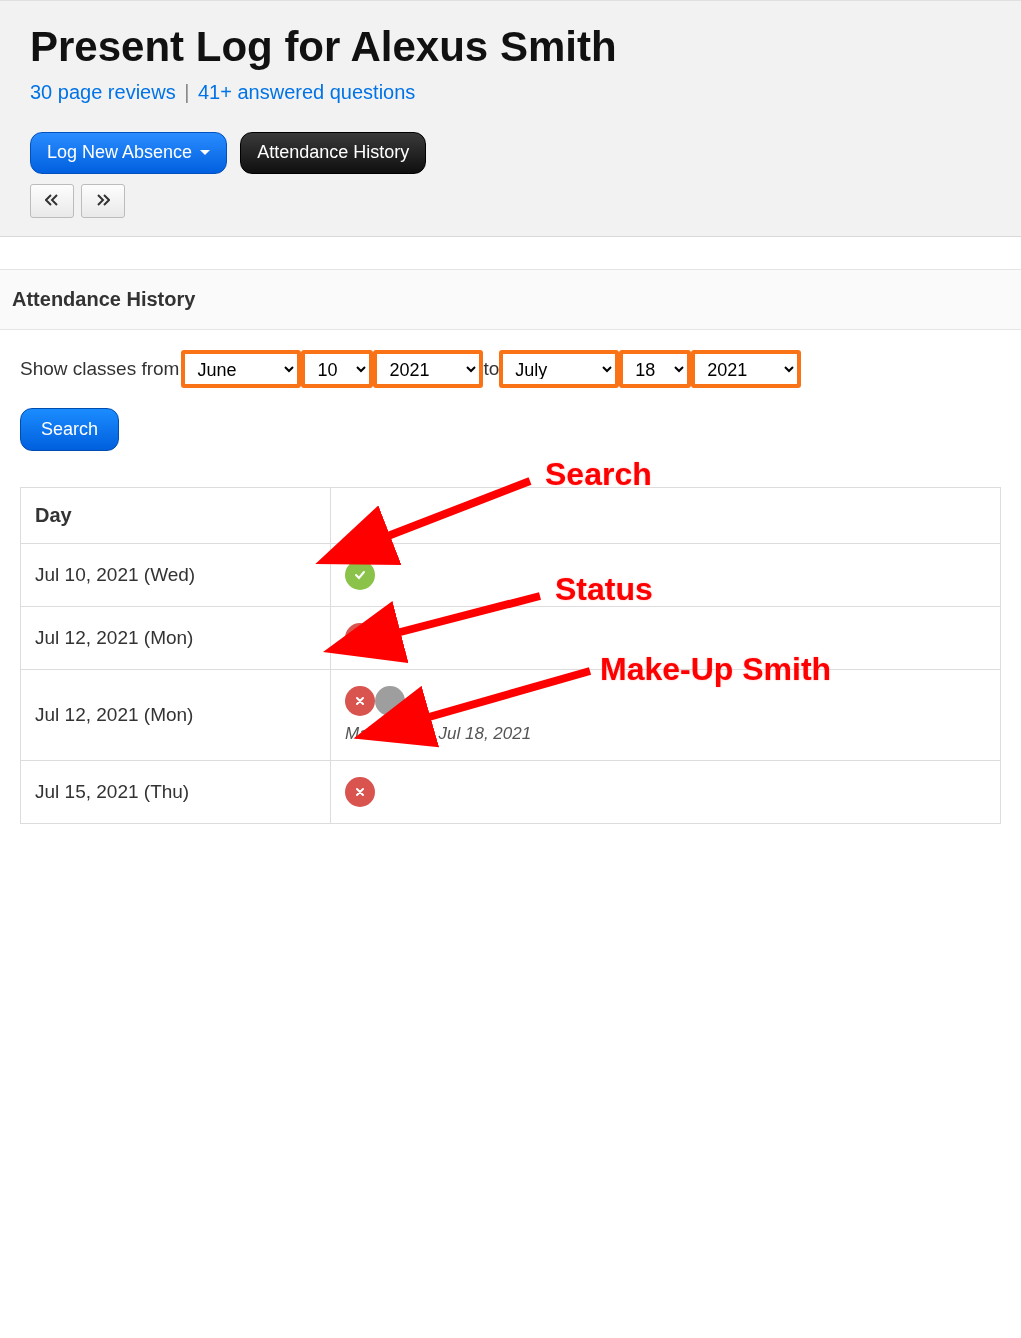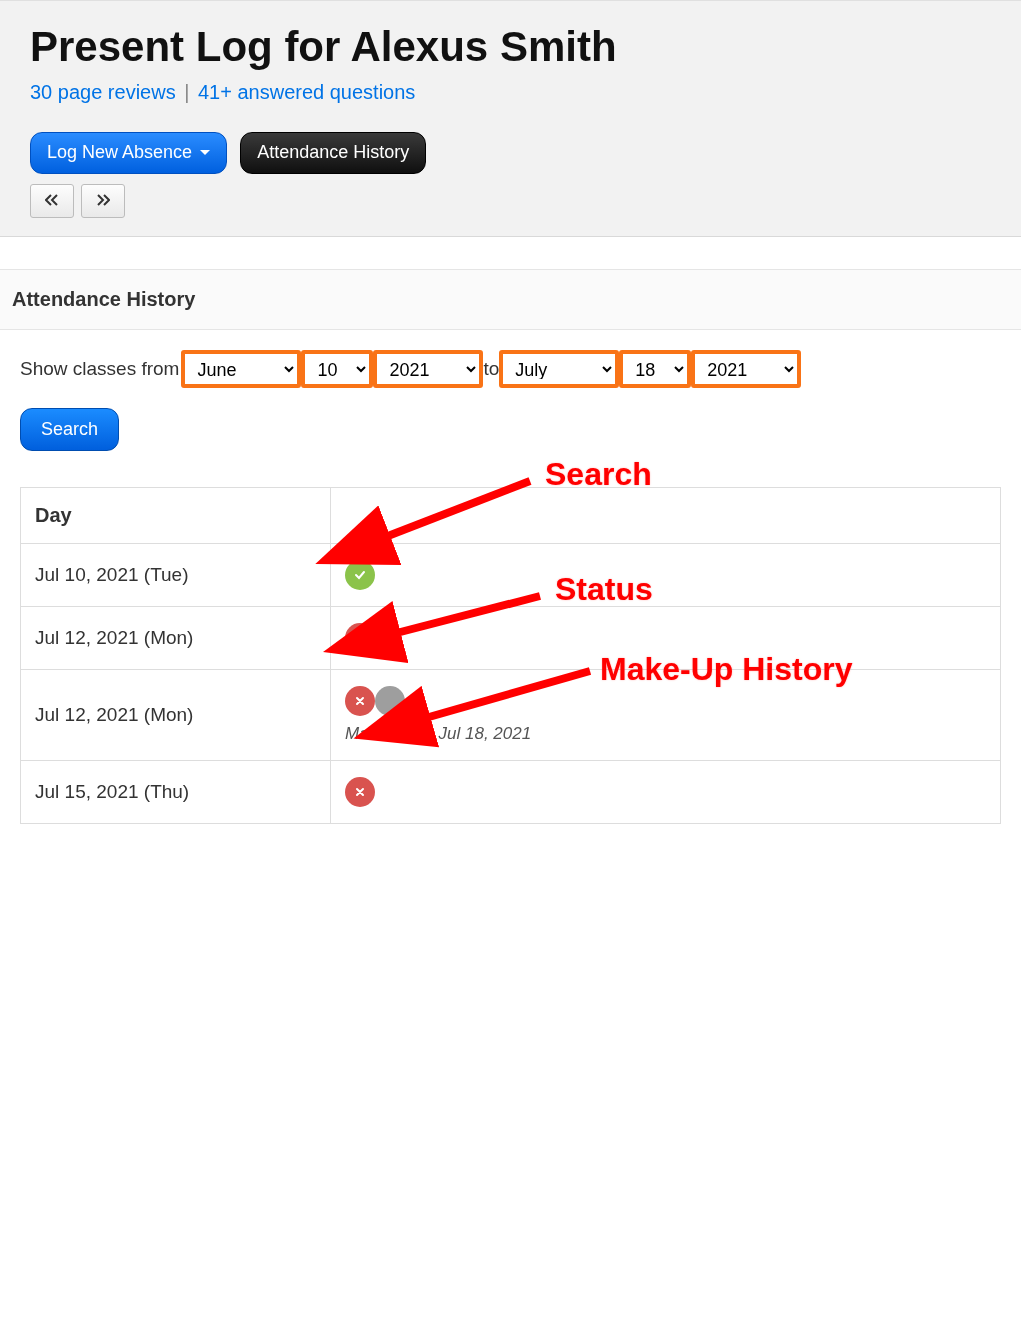--- a/index.html
+++ b/index.html
@@ -236,21 +236,21 @@
 <div class="table-wrap">
   <table class="att">
     <thead>
       <tr>
         <th class="col-day">Day</th>
         <th></th>
       </tr>
     </thead>
     <tbody>
       <tr>
-        <td>Jul 10, 2021 (Tue)</td>
+        <td>Jul 10, 2021 (Wed)</td>
         <td class="status-cell">
           <span class="circle green">
             <svg width="12" height="12" viewBox="0 0 12 12">
                 <path d="M2 6 L5 9 L10 3" stroke="#fff" stroke-width="2" fill="none" stroke-linecap="round"></path>
               </svg>
           </span>
         </td>
       </tr>
       <tr>
         <td>Jul 12, 2021 (Mon)</td>
@@ -295,15 +295,15 @@
       </defs>
 
       <line x1="530" y1="10" x2="375" y2="70" stroke="#ff0000" stroke-width="8" marker-end="url(#arrowhead)"></line>
 
       <line x1="540" y1="125" x2="385" y2="165" stroke="#ff0000" stroke-width="8" marker-end="url(#arrowhead)"></line>
 
       <line x1="590" y1="200" x2="415" y2="250" stroke="#ff0000" stroke-width="8" marker-end="url(#arrowhead)"></line>
     </svg>
     <div class="anno-label" style="left:545px; top:-15px;">Search</div>
     <div class="anno-label" style="left:555px; top:100px;">Status</div>
-    <div class="anno-label" style="left:600px; top:180px;">Make-Up History</div>
+    <div class="anno-label" style="left:600px; top:180px;">Make-Up Smith</div>
   </div>
 </div>
 
 </body></html>

